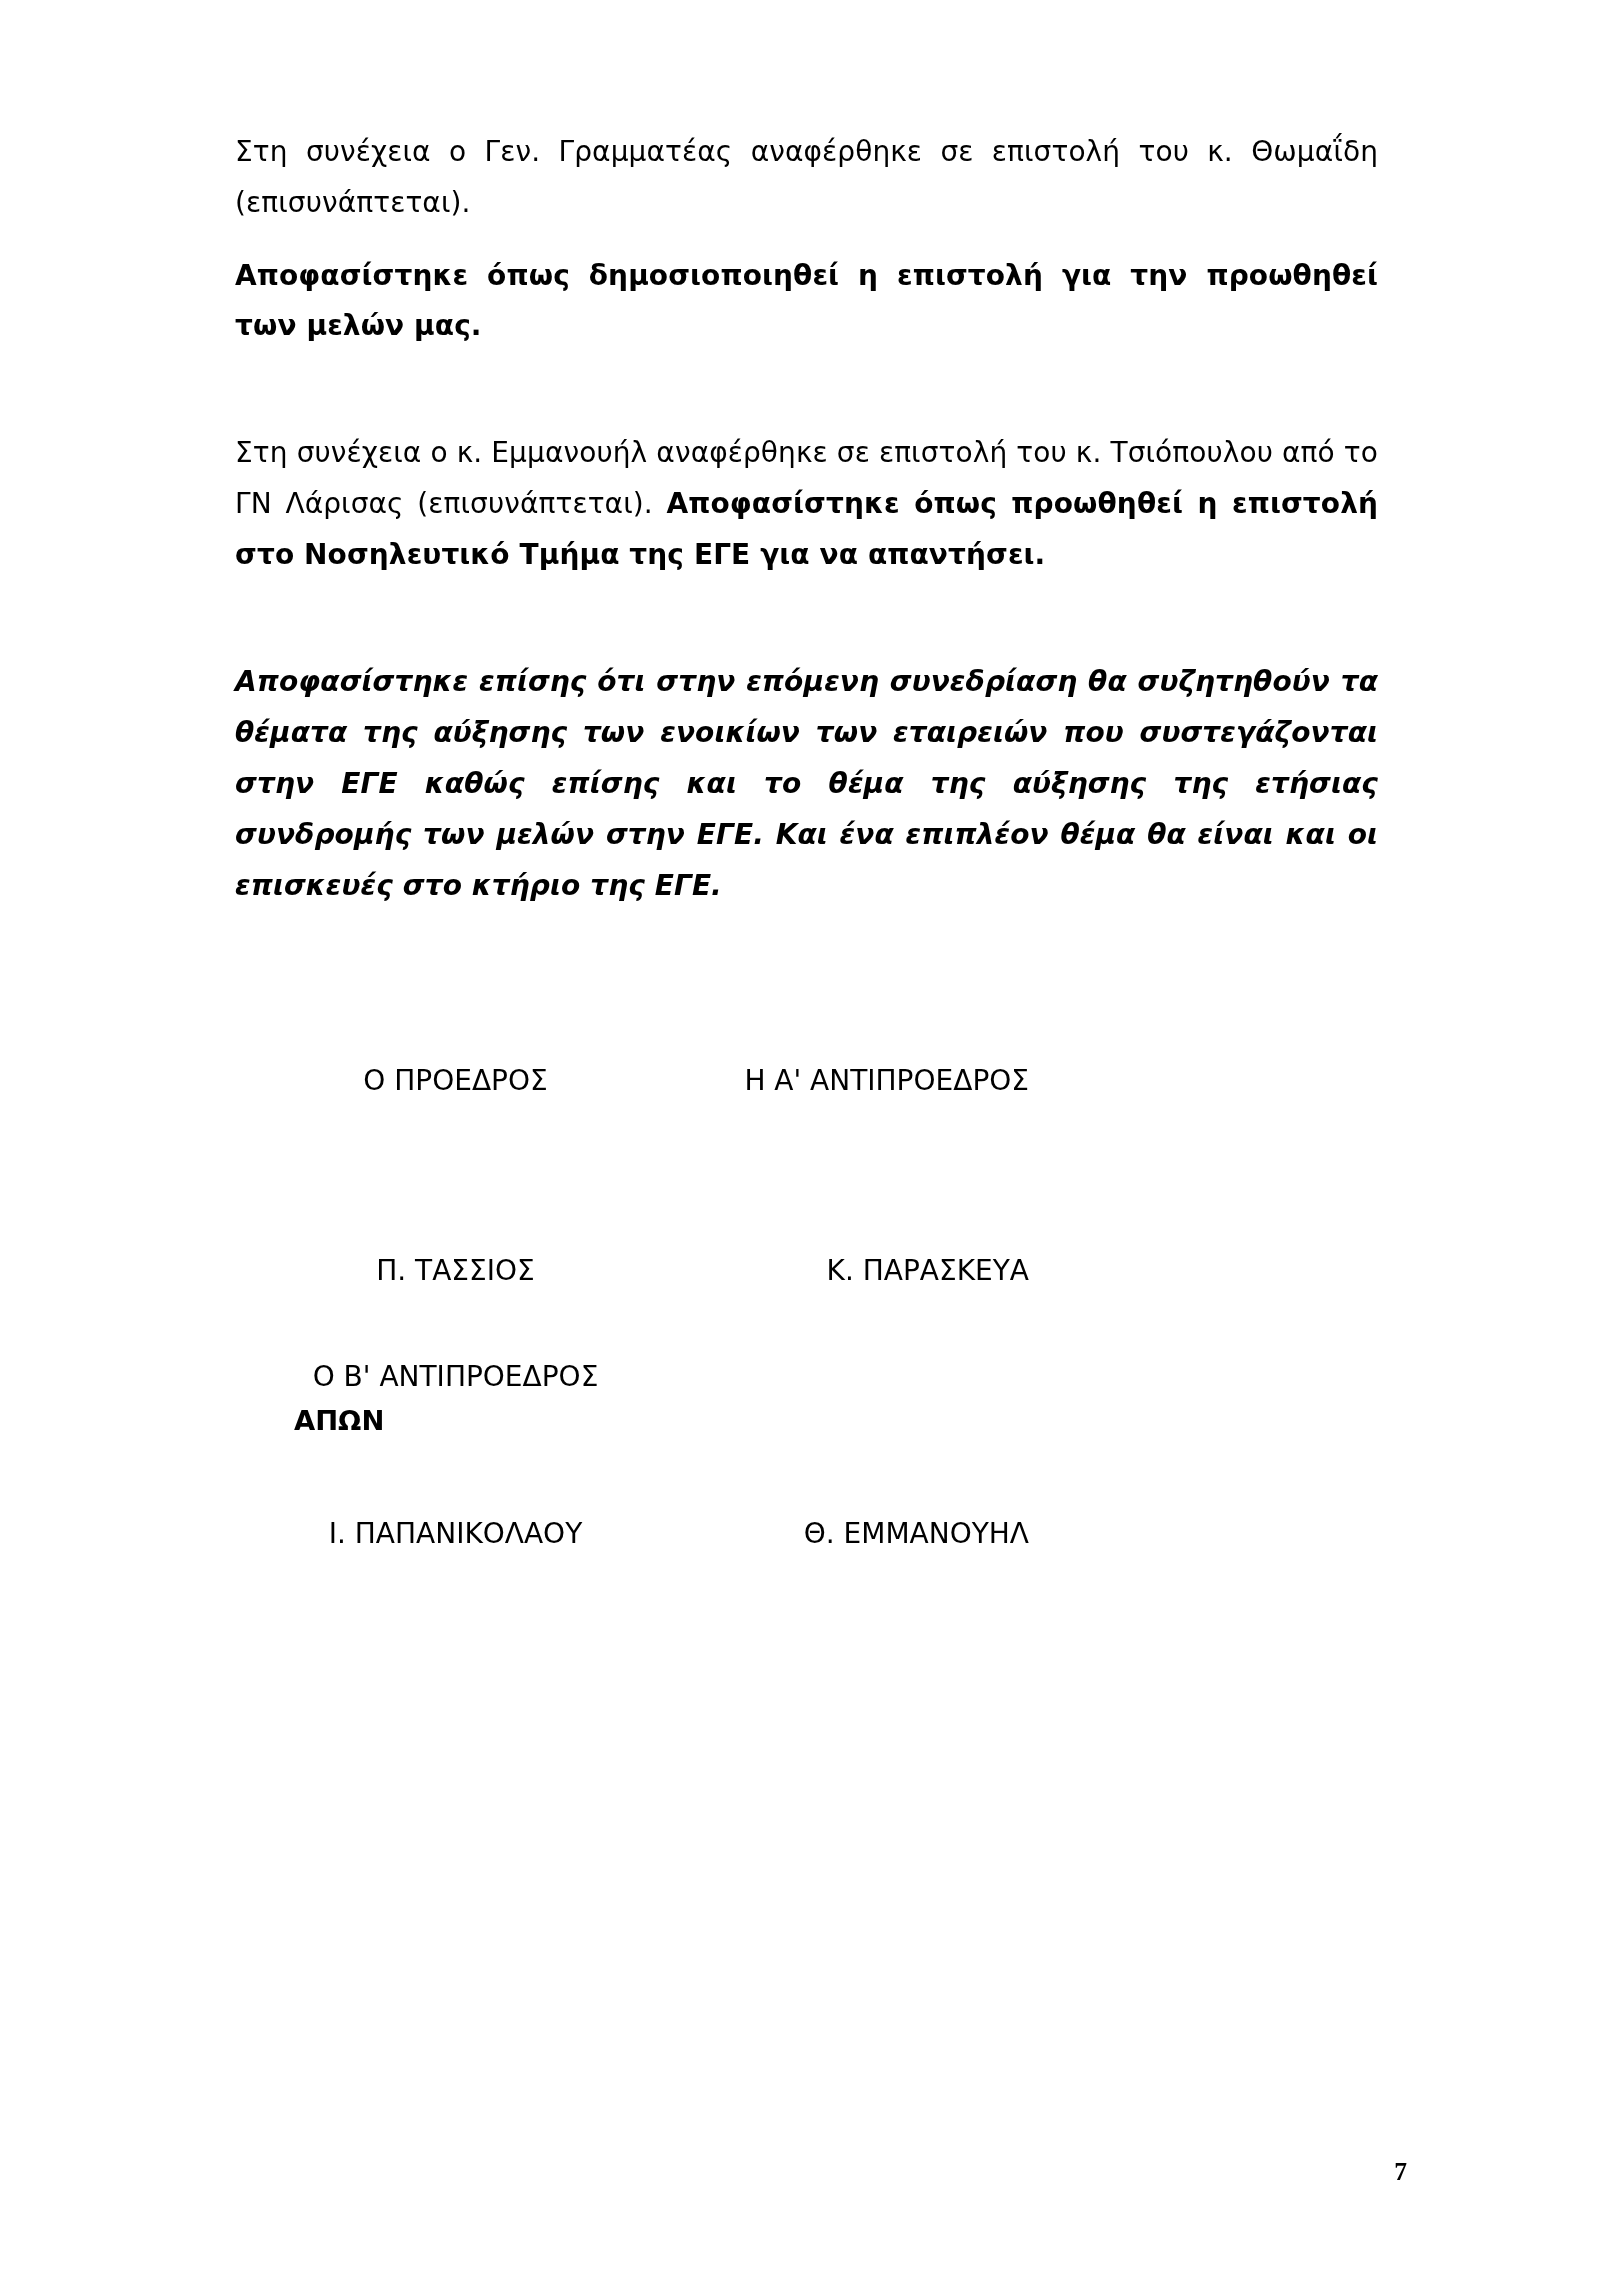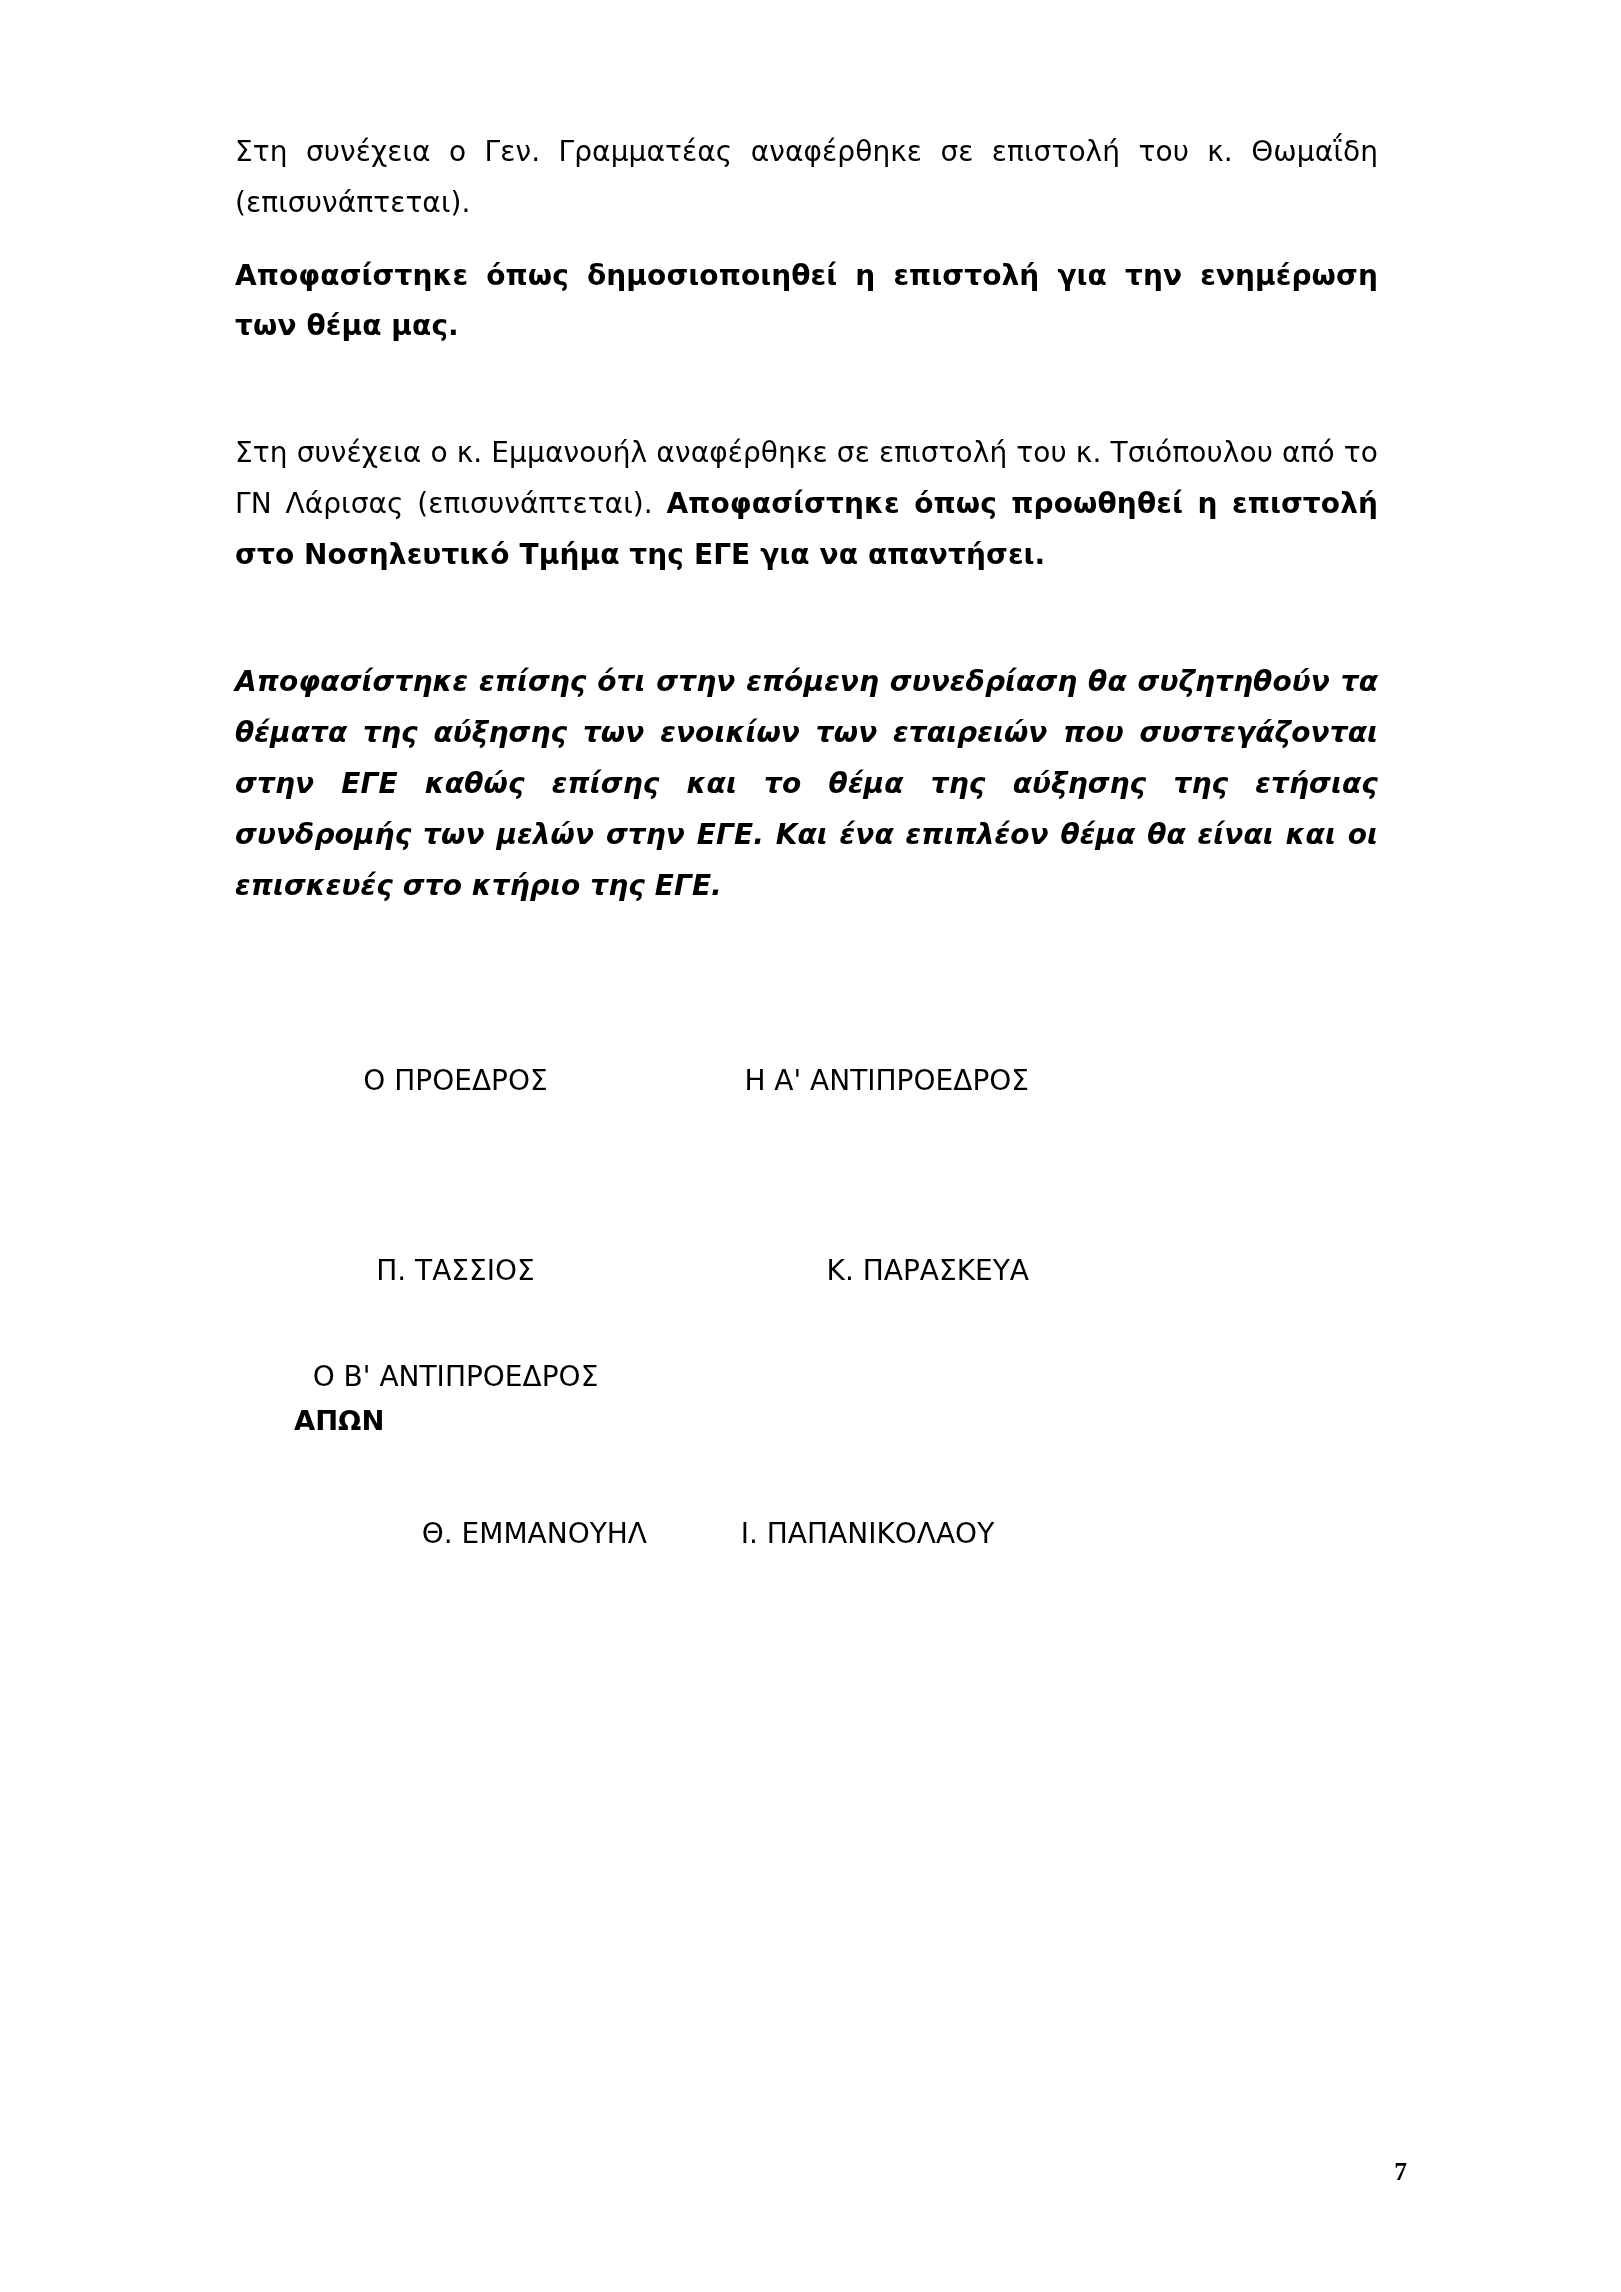--- a/index.html
+++ b/index.html
@@ -89,21 +89,21 @@
 </style>
 </head>
 <body>
 
 <div class="page">
 
   <p class="para">Στη συνέχεια ο Γεν. Γραμματέας αναφέρθηκε σε επιστολή του κ. Θωμαΐδη (επισυνάπτεται).</p>
 
   <div class="spacer-sm"></div>
 
-  <p class="para bold">Αποφασίστηκε όπως δημοσιοποιηθεί η επιστολή για την ενημέρωση των θέμα μας.</p>
+  <p class="para bold">Αποφασίστηκε όπως δημοσιοποιηθεί η επιστολή για την προωθηθεί των μελών μας.</p>
 
   <div class="spacer-lg"></div>
 
   <p class="para"><span>Στη συνέχεια ο κ. Εμμανουήλ αναφέρθηκε σε επιστολή του κ. Τσιόπουλου από το ΓΝ Λάρισας (επισυνάπτεται). </span><span class="inline-bold">Αποφασίστηκε όπως προωθηθεί η επιστολή στο Νοσηλευτικό Τμήμα της ΕΓΕ για να απαντήσει.</span></p>
 
   <div class="spacer-lg"></div>
 
   <p class="para bolditalic">Αποφασίστηκε επίσης ότι στην επόμενη συνεδρίαση θα συζητηθούν τα θέματα της αύξησης των ενοικίων των εταιρειών που συστεγάζονται στην ΕΓΕ καθώς επίσης και το θέμα της αύξησης της ετήσιας συνδρομής των μελών στην ΕΓΕ. Και ένα επιπλέον θέμα θα είναι και οι επισκευές στο κτήριο της ΕΓΕ.</p>
 
   <div class="spacer-xl"></div>
@@ -126,22 +126,22 @@
 
     <div class="sig-row">
       <div class="sig-col left">Ο Β' ΑΝΤΙΠΡΟΕΔΡΟΣ</div>
     </div>
 
     <div class="absent">ΑΠΩΝ</div>
 
     <div class="gap-row-4"></div>
 
     <div class="sig-row">
+      <div class="sig-col left">Ι. ΠΑΠΑΝΙΚΟΛΑΟΥ</div>
       <div class="sig-col right">Θ. ΕΜΜΑΝΟΥΗΛ</div>
-      <div class="sig-col left">Ι. ΠΑΠΑΝΙΚΟΛΑΟΥ</div>
     </div>
 
   </div>
 
   <div class="page-number">7</div>
 
 </div>
 
 
 </body></html>

